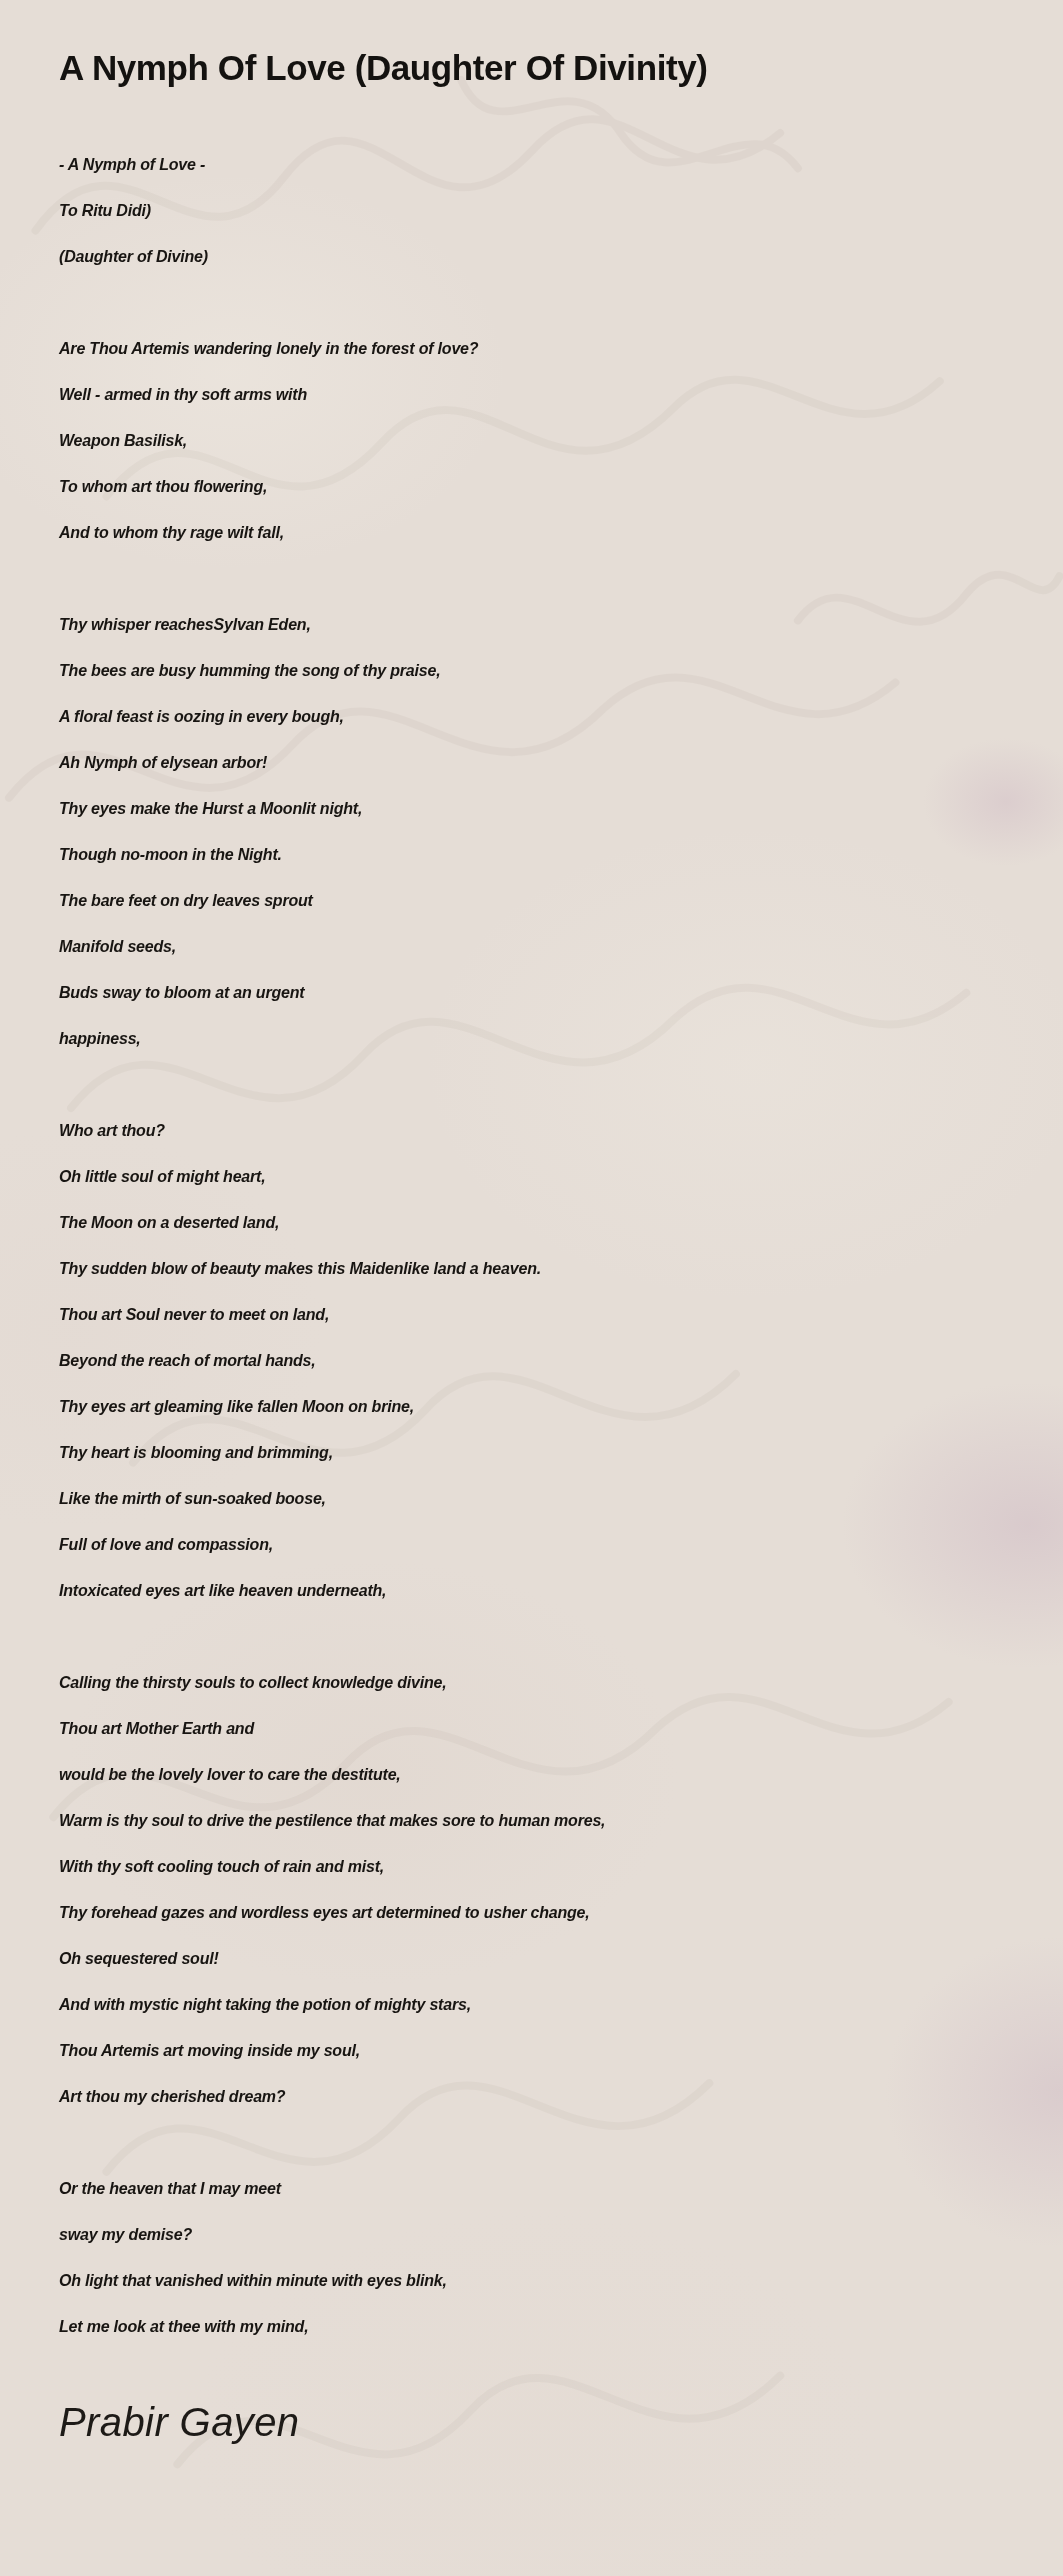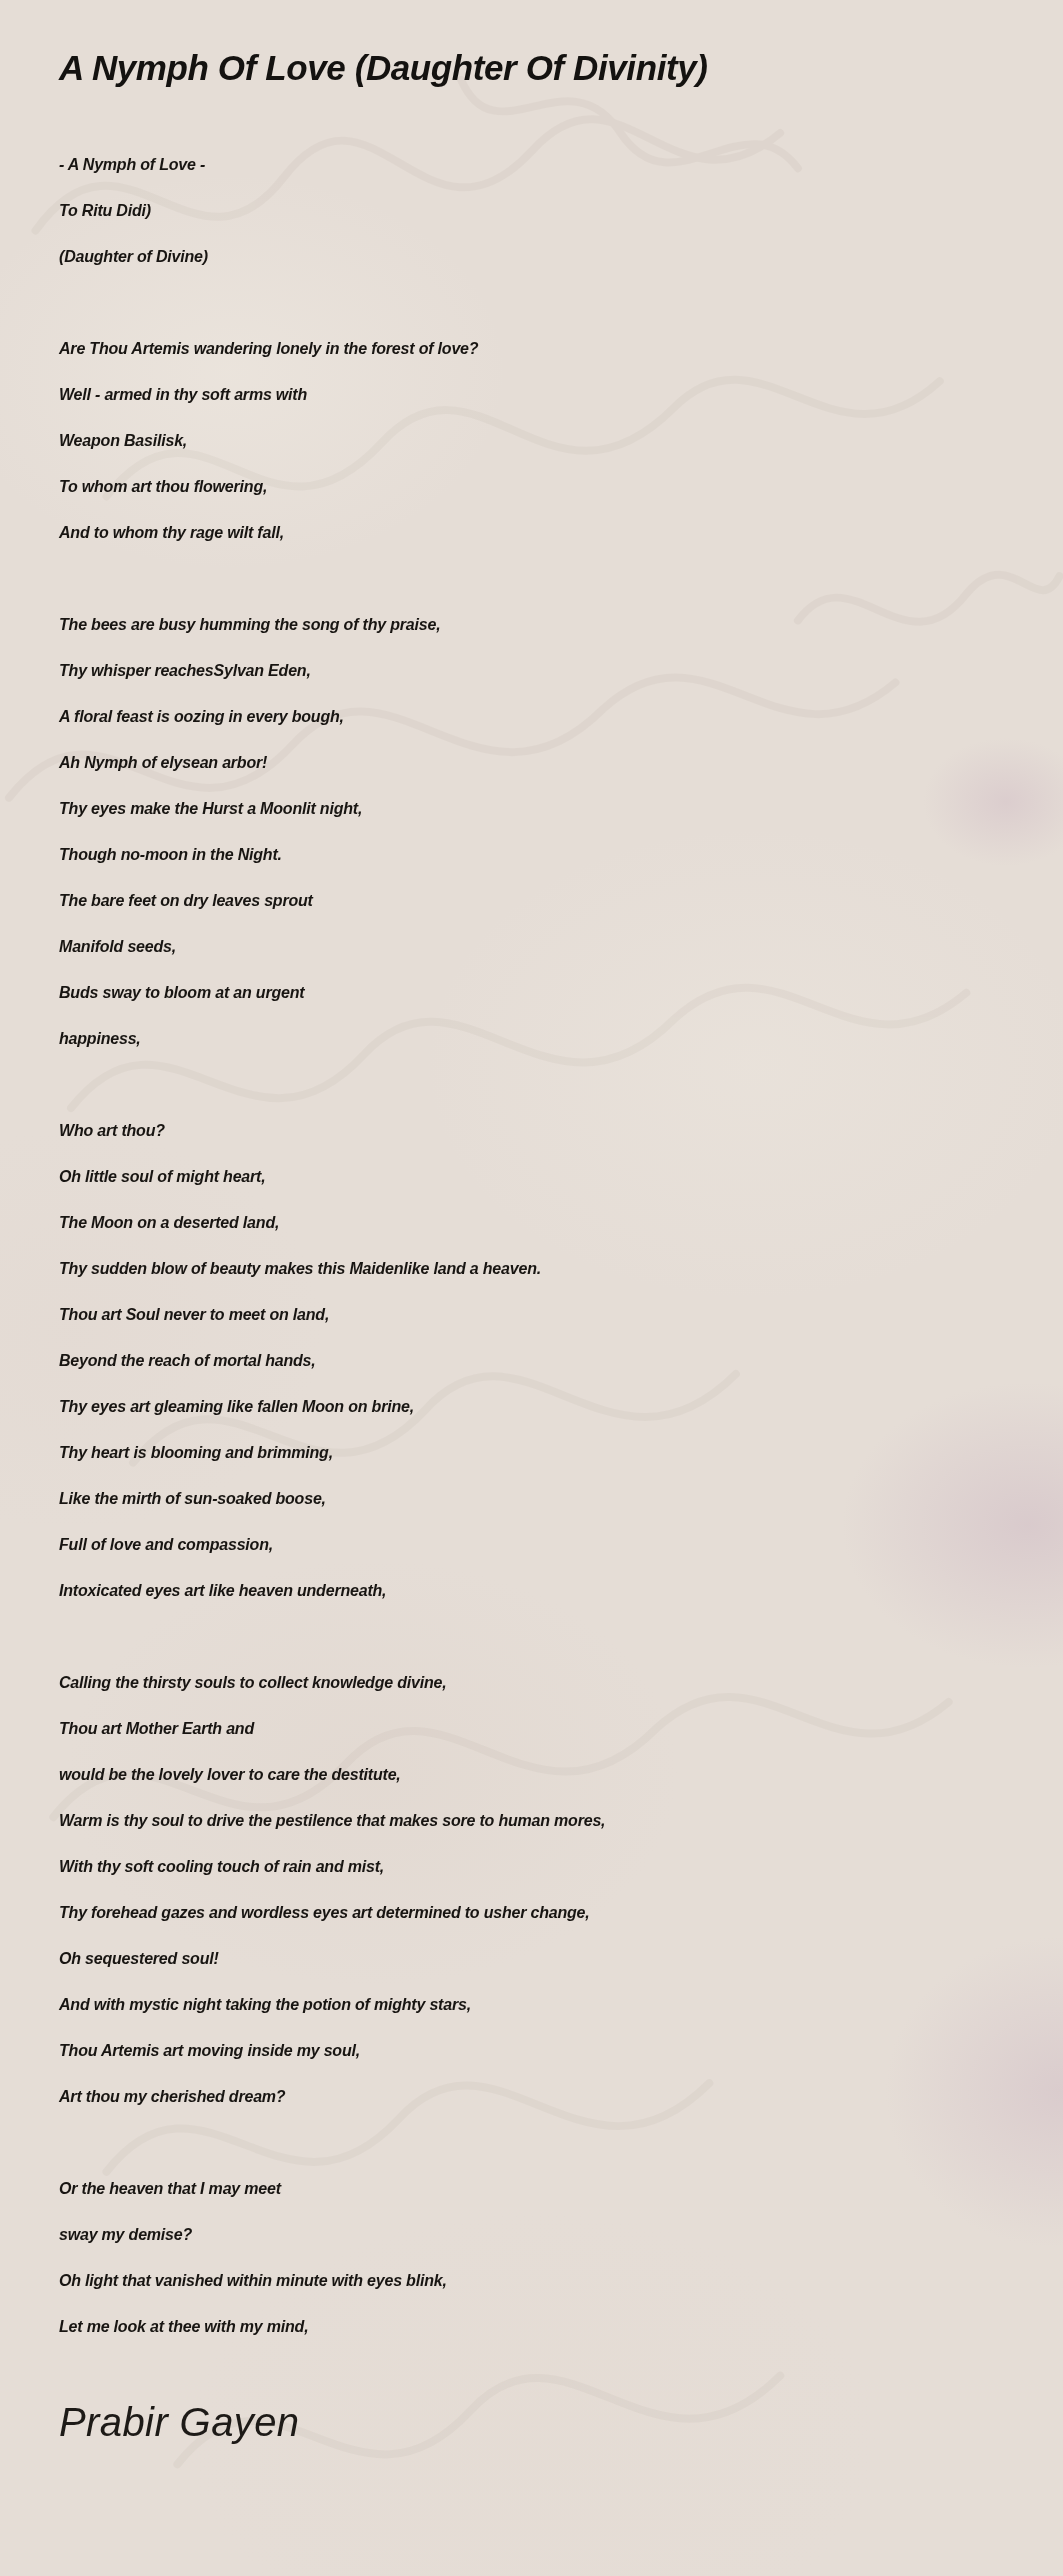--- a/index.html
+++ b/index.html
@@ -37,21 +37,20 @@
     pointer-events: none;
   }
   h1.title {
     position: relative;
     margin: 0 0 53px 0;
     font-size: 35px;
     line-height: 43px;
     font-weight: bold;
     color: #141210;
     letter-spacing: -0.4px;
-    font-style: italic;
   }
   .poem {
     position: relative;
     color: #181512;
     font-size: 16px;
     font-weight: bold;
     letter-spacing: -0.2px;
     font-style: italic;
   }
   .stanza {
@@ -102,22 +101,22 @@
         <div class="line">(Daughter of Divine)</div>
       </div>
       <div class="stanza">
         <div class="line">Are Thou Artemis wandering lonely in the forest of love?</div>
         <div class="line">Well - armed in thy soft arms with</div>
         <div class="line">Weapon Basilisk,</div>
         <div class="line">To whom art thou flowering,</div>
         <div class="line">And to whom thy rage wilt fall,</div>
       </div>
       <div class="stanza">
+        <div class="line">Thy whisper reachesSylvan Eden,</div>
         <div class="line">The bees are busy humming the song of thy praise,</div>
-        <div class="line">Thy whisper reachesSylvan Eden,</div>
         <div class="line">A floral feast is oozing in every bough,</div>
         <div class="line">Ah Nymph of elysean arbor!</div>
         <div class="line">Thy eyes make the Hurst a Moonlit night,</div>
         <div class="line">Though no-moon in the Night.</div>
         <div class="line">The bare feet on dry leaves sprout</div>
         <div class="line">Manifold seeds,</div>
         <div class="line">Buds sway to bloom at an urgent</div>
         <div class="line">happiness,</div>
       </div>
       <div class="stanza">

